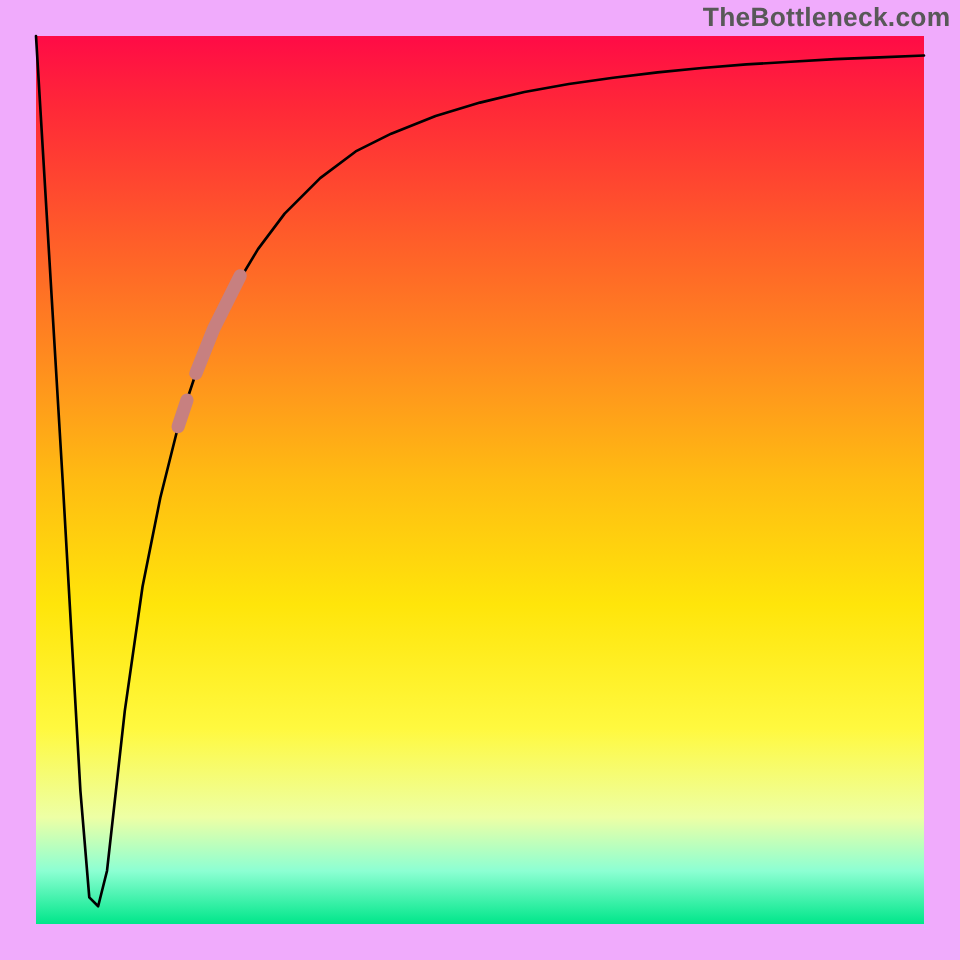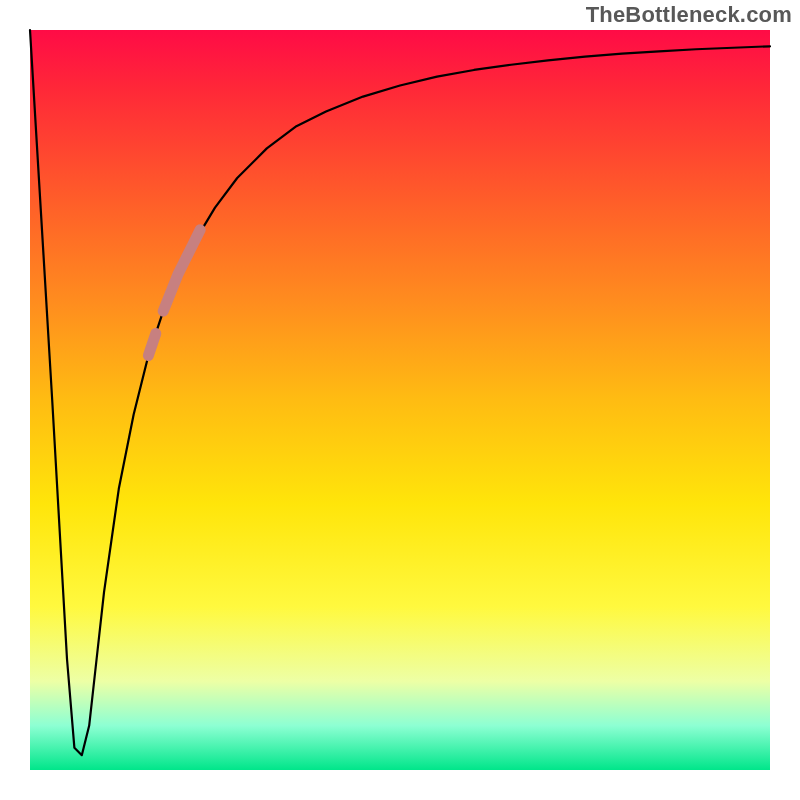--- a/index.html
+++ b/index.html
@@ -1,21 +1,21 @@
 <!DOCTYPE html>
 <html><head>
 <meta charset="utf-8">
 <style>
   * { margin: 0; padding: 0; box-sizing: border-box; }
   html, body { width: 800px; height: 800px; overflow: hidden; background: #000; }
   .container {
     position: relative;
     width: 800px;
     height: 800px;
-    background: #ffffff;
+    background: #f0abfc;
   }
   .attribution {
     position: absolute;
     top: 2px;
     right: 8px;
     font-family: Arial, Helvetica, sans-serif;
     font-size: 22px;
     font-weight: 600;
     color: #585858;
     letter-spacing: 0.2px;

